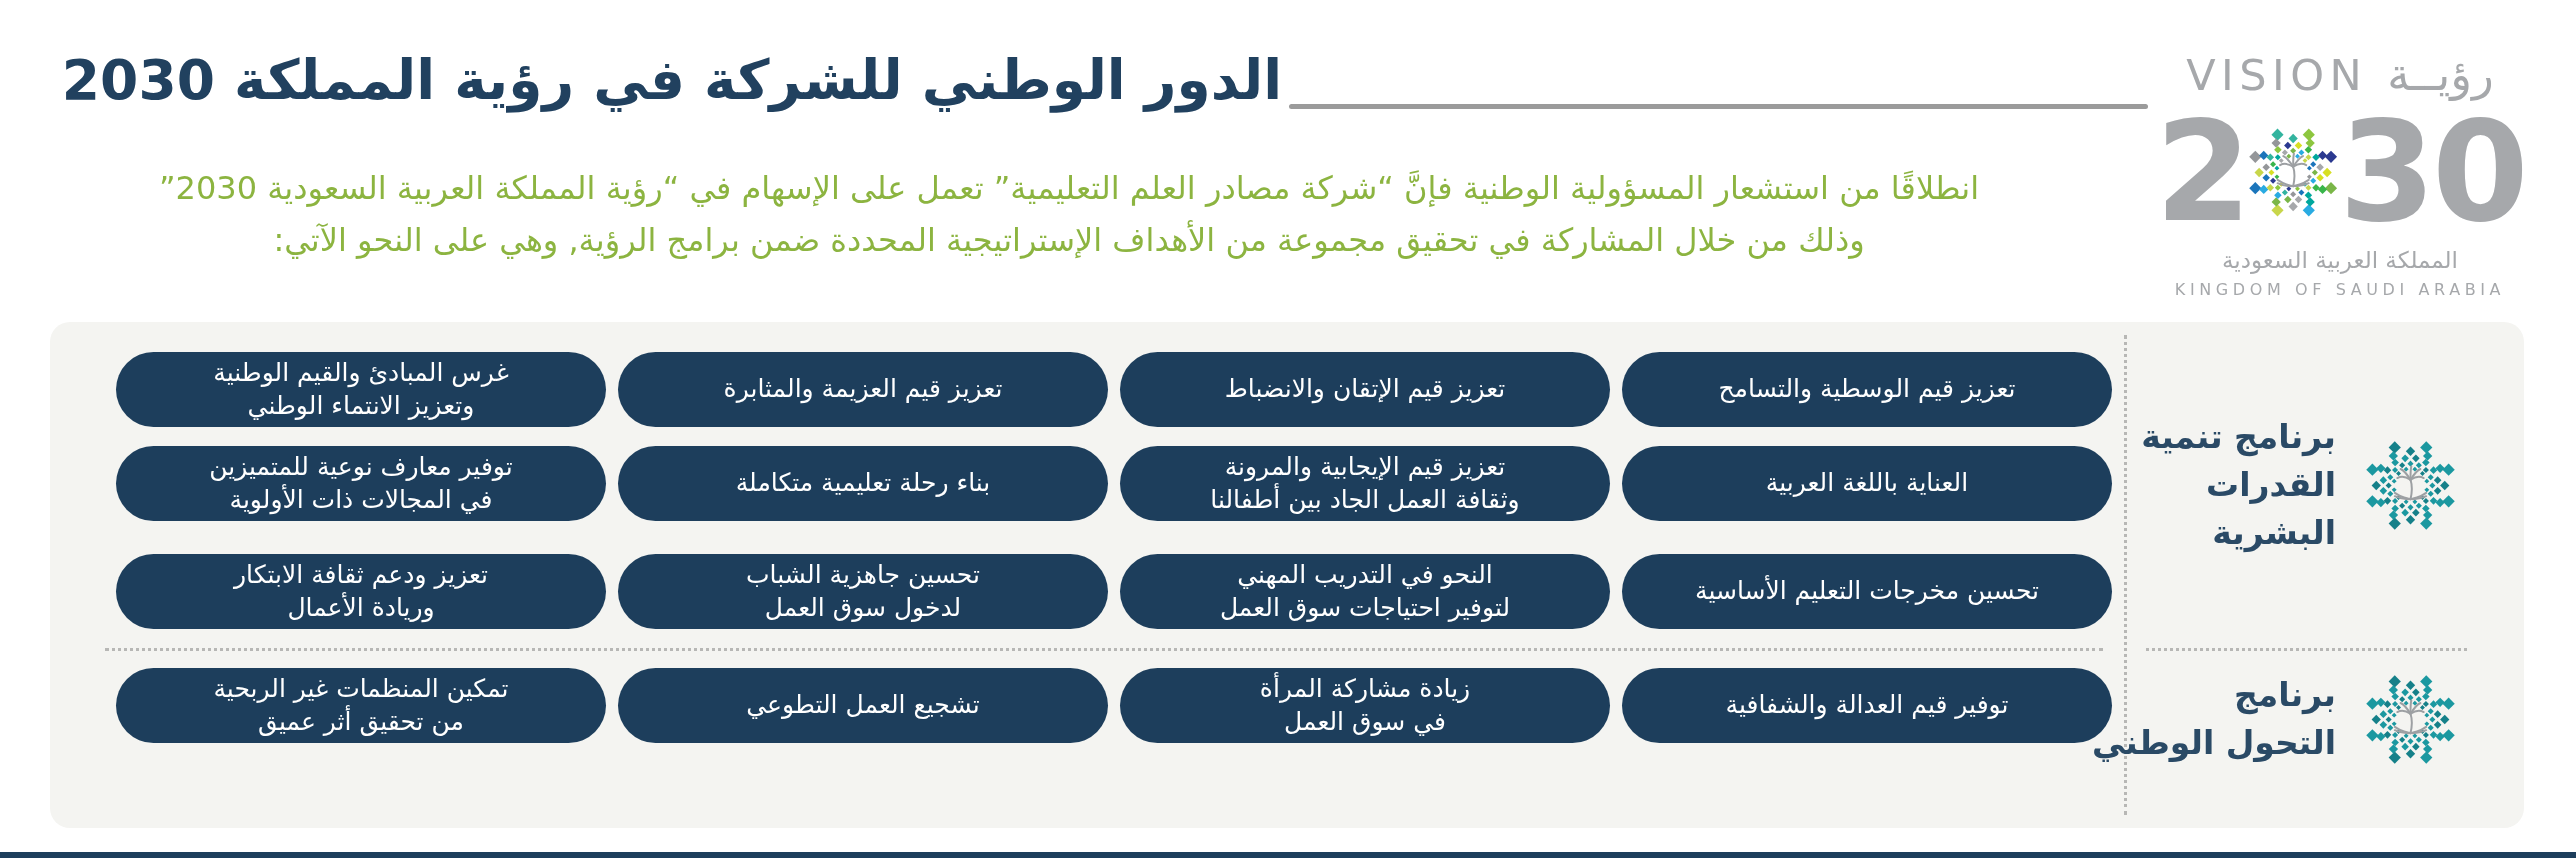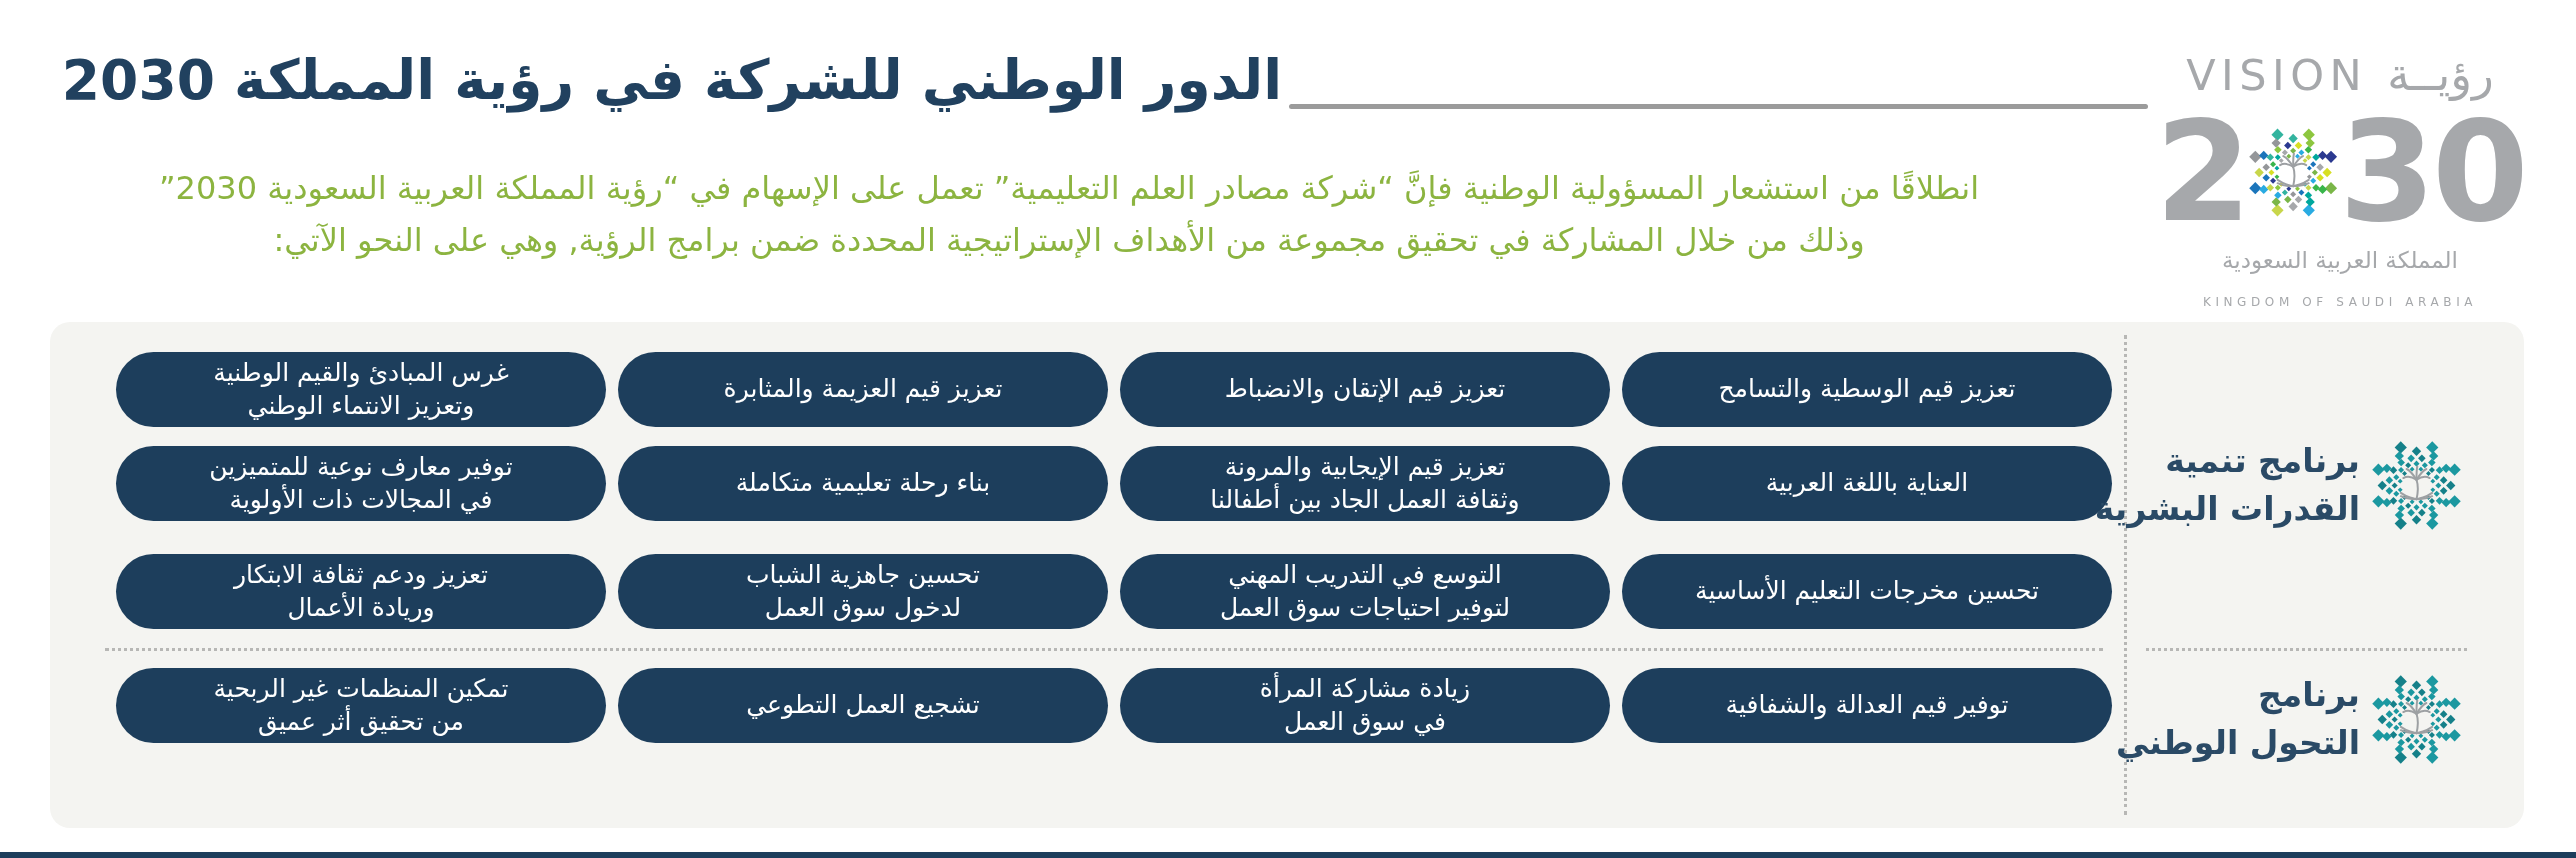--- a/index.html
+++ b/index.html
@@ -25,21 +25,21 @@
   }
 
   
   .vision-logo{position:absolute;top:48px;right:51px;width:370px;text-align:center;color:var(--logo-gray);}
   .vision-row{display:flex;justify-content:center;align-items:baseline;gap:20px;font-size:43px;letter-spacing:5.5px;}
   .vision-row .ar{letter-spacing:0;font-size:45px;}
   .year-row{display:flex;justify-content:center;align-items:center;margin-top:1.8px;}
   .year-row span{font-size:139px;font-weight:bold;letter-spacing:-3.7px;line-height:1;}
   .year-emblem{width:121px;height:121px;margin:0 -3.7px;}
   .kingdom-ar{font-size:23px;margin-top:5.5px;direction:rtl;}
-  .kingdom-en{font-size:12px;letter-spacing:4.6px;margin-top:22px;}
+  .kingdom-en{font-size:16px;letter-spacing:4.6px;margin-top:7px;}
 
   
   .panel{
     position:absolute;left:50px;top:322px;width:2474px;height:506px;
     background:var(--panel-bg);border-radius:20px;
   }
   .pill-row{
     position:absolute;left:67px;width:1995px;height:75px;
     display:grid;grid-template-columns:repeat(4,490px);gap:12px;direction:rtl;
   }
@@ -55,22 +55,22 @@
   }
   .v-separator{
     position:absolute;left:2074px;top:13px;bottom:13px;width:0;
     border-left:3.7px dotted var(--dotted);
   }
   .programs-divider{
     position:absolute;left:2096px;top:326px;width:321px;height:0;
     border-top:3.7px dotted var(--dotted);
   }
   .program{
-    position:absolute;right:58px;width:385px;height:110px;
-    display:flex;align-items:center;justify-content:flex-end;gap:7px;
+    position:absolute;right:64px;width:385px;height:110px;
+    display:flex;align-items:center;justify-content:flex-end;gap:25px;
   }
   .program-1{top:108px;} .program-2{top:342px;}
   .program-label{
     direction:rtl;text-align:right;color:#2a4a66;font-weight:bold;
     font-size:33px;line-height:1.45;white-space:pre-line;
   }
   .program-emblem{width:99px;height:99px;flex:0 0 99px;}
 
   .footer-bar{position:absolute;left:0;right:0;bottom:0;height:7.3px;background:var(--navy);}
 </style>
@@ -188,21 +188,21 @@
     <div class="pill-row row-2">
       <div class="pill">العناية باللغة العربية</div>
       <div class="pill">تعزيز قيم الإيجابية والمرونة
 وثقافة العمل الجاد بين أطفالنا</div>
       <div class="pill">بناء رحلة تعليمية متكاملة</div>
       <div class="pill">توفير معارف نوعية للمتميزين
 في المجالات ذات الأولوية</div>
     </div>
     <div class="pill-row row-3">
       <div class="pill">تحسين مخرجات التعليم الأساسية</div>
-      <div class="pill">التوسع في التدريب المهني
+      <div class="pill">النحو في التدريب المهني
 لتوفير احتياجات سوق العمل</div>
       <div class="pill">تحسين جاهزية الشباب
 لدخول سوق العمل</div>
       <div class="pill">تعزيز ودعم ثقافة الابتكار
 وريادة الأعمال</div>
     </div>
 
     <div class="grid-divider"></div>
 
     <div class="pill-row row-4">

